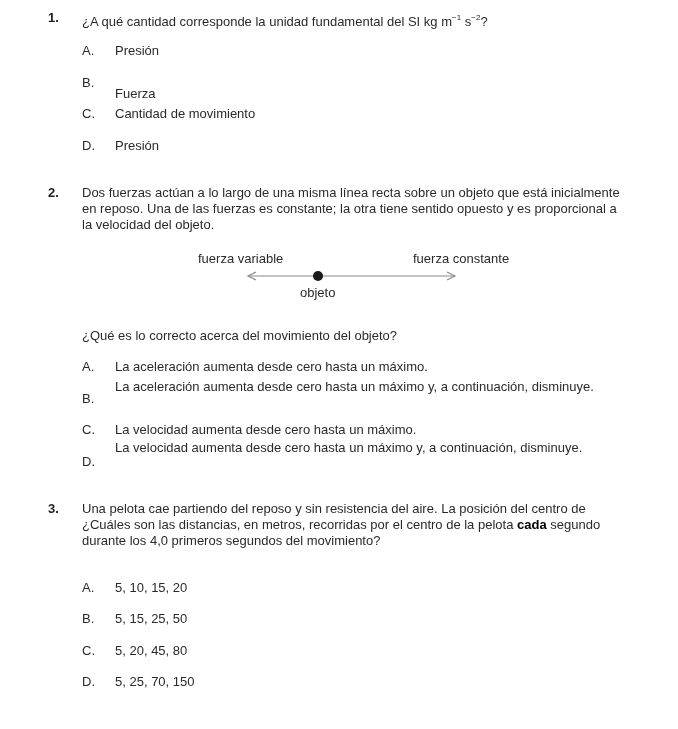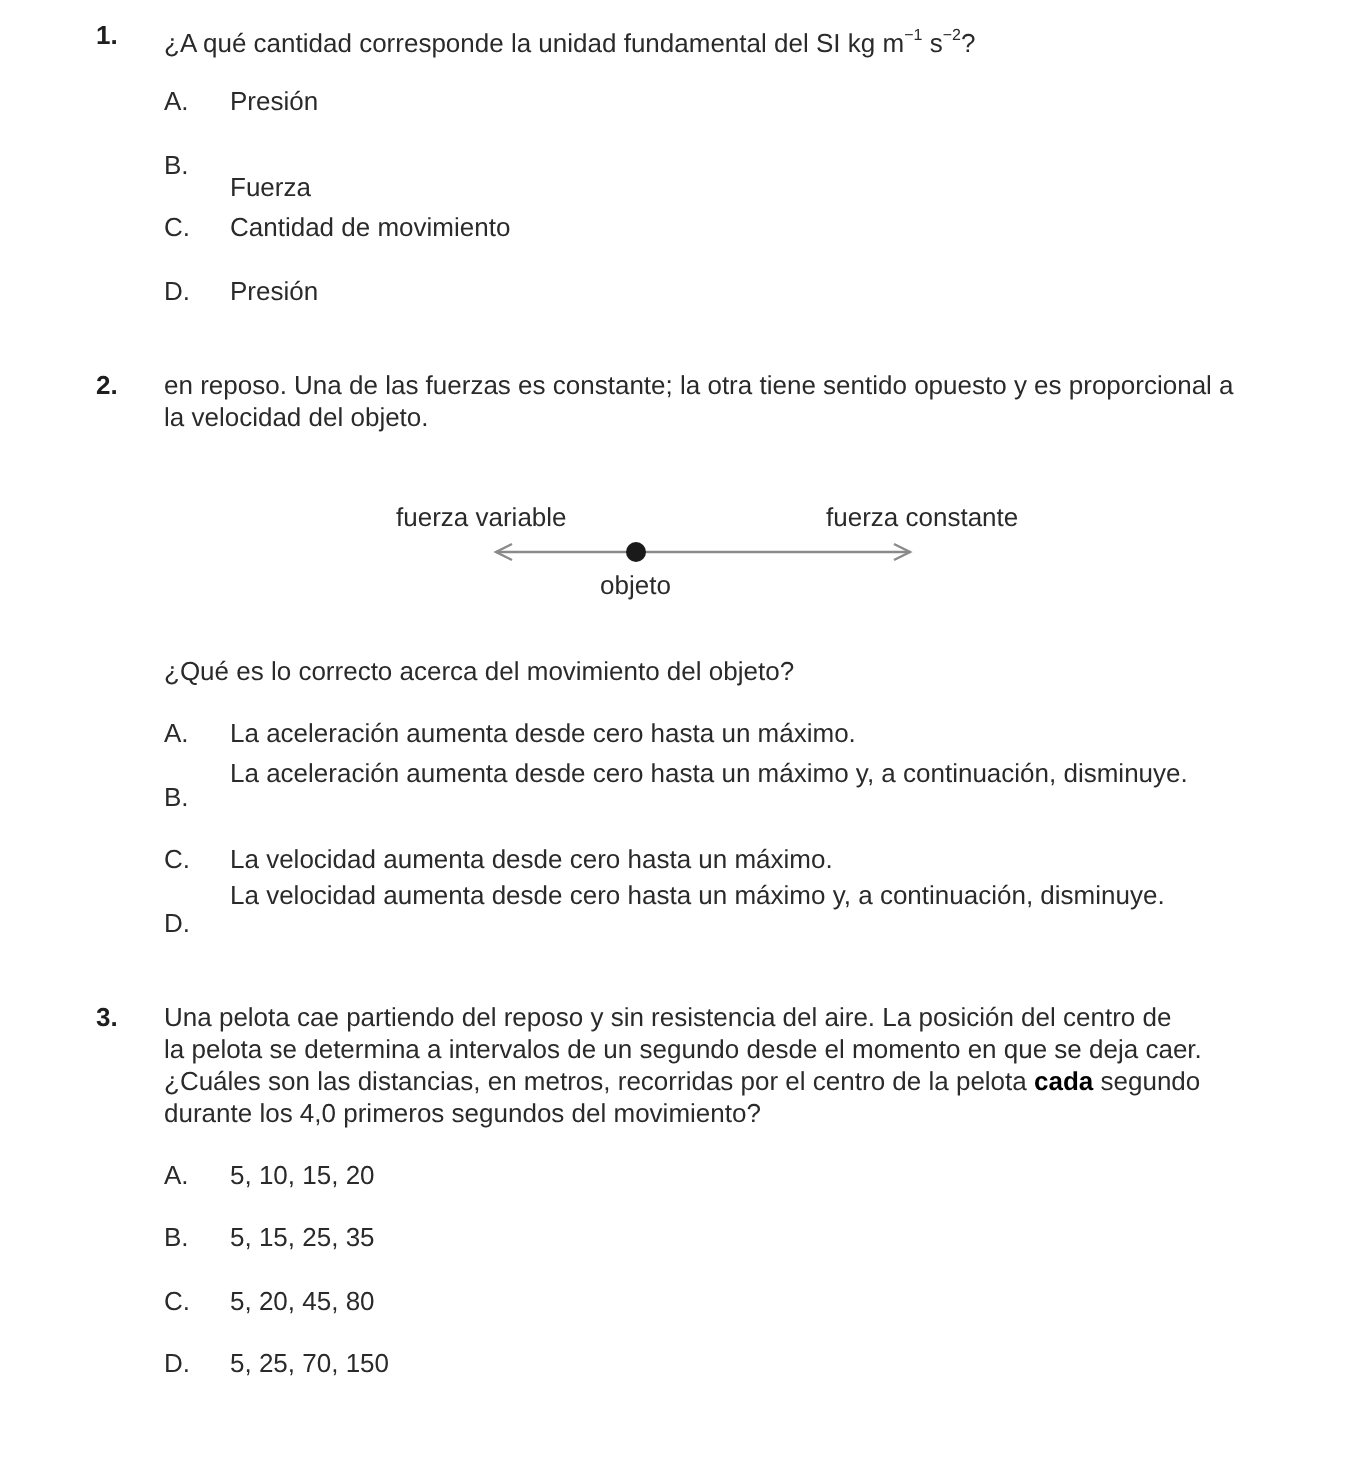--- a/index.html
+++ b/index.html
@@ -76,20 +76,21 @@
   </div>
   <div>
     <span class="opt-letter" style="top:138px;">D.</span>
     <span class="opt-text" style="top:138px;">Presión</span>
   </div>
 </div>
 
 <div>
   <span class="q-num" style="top:185px;">2.</span>
   <div class="q-stem" style="top:185px;">
+    <div>Dos fuerzas actúan a lo largo de una misma línea recta sobre un objeto que está inicialmente</div>
     <div>en reposo. Una de las fuerzas es constante; la otra tiene sentido opuesto y es proporcional a</div>
     <div>la velocidad del objeto.</div>
   </div>
 
   <div>
     <span class="diag-label" style="left:198px; top:251px;">fuerza variable</span>
     <span class="diag-label" style="left:413px; top:251px;">fuerza constante</span>
     <svg style="position:absolute; left:240px; top:268px;" width="225" height="16">
       <line x1="8" y1="8" x2="215" y2="8" stroke="#8a8a8a" stroke-width="1.2"></line>
       <polyline points="16,4 8,8 16,12" fill="none" stroke="#8a8a8a" stroke-width="1.2"></polyline>
@@ -116,32 +117,31 @@
   <div>
     <span class="opt-letter" style="top:454px;">D.</span>
     <span class="opt-text" style="top:440px;">La velocidad aumenta desde cero hasta un máximo y, a continuación, disminuye.</span>
   </div>
 </div>
 
 <div>
   <span class="q-num" style="top:501px;">3.</span>
   <div class="q-stem" style="top:501px;">
     <div>Una pelota cae partiendo del reposo y sin resistencia del aire. La posición del centro de</div>
-    <div>la pelota se determina a intervalos de un segundo desde el momento en que se deja caer.</div>
     <div><span>¿Cuáles son las distancias, en metros, recorridas por el centro de la pelota </span><b>cada</b><span> segundo</span></div>
     <div>durante los 4,0 primeros segundos del movimiento?</div>
   </div>
 
   <div>
     <span class="opt-letter" style="top:580px;">A.</span>
     <span class="opt-text" style="top:580px;">5, 10, 15, 20</span>
   </div>
   <div>
     <span class="opt-letter" style="top:611px;">B.</span>
-    <span class="opt-text" style="top:611px;">5, 15, 25, 35</span>
+    <span class="opt-text" style="top:611px;">5, 15, 25, 50</span>
   </div>
   <div>
     <span class="opt-letter" style="top:643px;">C.</span>
     <span class="opt-text" style="top:643px;">5, 20, 45, 80</span>
   </div>
   <div>
     <span class="opt-letter" style="top:674px;">D.</span>
     <span class="opt-text" style="top:674px;">5, 25, 70, 150</span>
   </div>
 </div>

